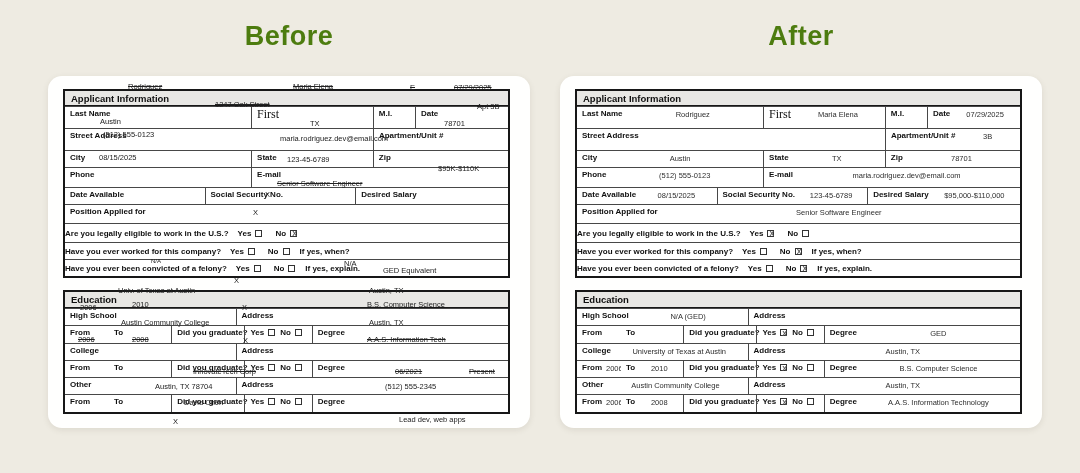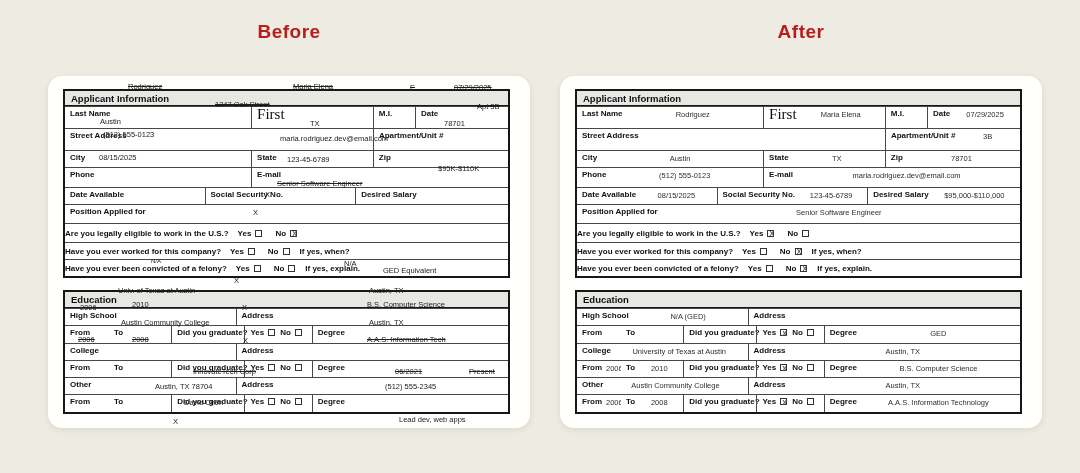--- a/index.html
+++ b/index.html
@@ -1,33 +1,33 @@
 <!DOCTYPE html>
 <html><head>
 <meta charset="utf-8">
 <style>
   *{margin:0;padding:0;box-sizing:border-box}
   html,body{width:1080px;height:473px}
   body{background:#eeebe2;font-family:"Liberation Sans",sans-serif;position:relative;overflow:hidden}
-  .ttl{position:absolute;top:21px;width:482px;text-align:center;font-size:19px;font-weight:700;color:#b91c1c;letter-spacing:.5px}
+  .ttl{position:absolute;top:21px;width:482px;text-align:center;font-size:27px;font-weight:700;color:#4d7c0f;letter-spacing:.5px}
   #ttl-before{left:48px}
   #ttl-after{left:560px}
   .card{position:absolute;top:76px;width:482px;height:352px;background:#fffffe;border-radius:14px;box-shadow:0 2px 6px rgba(70,60,35,.10)}
   #card-before{left:48px}
   #card-after{left:560px}
   .frm{position:absolute;left:15px;width:447px;border:2px solid #171717;background:#fff}
   .f1{top:13px}
   .f2{top:214px}
   .row{display:flex;border-top:1px solid #474747;align-items:stretch}
   .frm > .row:first-child{border-top:none}
   .hdr-row{background:#e8e7e4;font-weight:700;font-size:9.5px;color:#101010;padding:2px 6px;align-items:center;border-bottom:1px solid #171717}
   .cell{border-left:1px solid #474747;padding:2px 0 0 5px;display:flex;align-items:flex-start;position:relative}
   .row > .cell:first-child{border-left:none}
   .lb{font-size:8px;font-weight:600;color:#101010;white-space:nowrap;line-height:10px}
-  .lb-serif{font-family:"Liberation Serif",serif;font-size:15px;font-weight:400}
+  .lb-serif{font-family:"Liberation Serif",serif;font-size:12px;font-weight:400}
   .val{font-size:7.5px;font-weight:400;color:#2e2e2e;flex:1;text-align:center;white-space:nowrap;line-height:10px;padding-top:1px;overflow:hidden}
   .qrow{align-items:center;}
   .q{font-size:8px;font-weight:600;color:#101010;white-space:nowrap}
   .yn{margin-left:9px}
   .yn2{margin-left:13px}
   .extra{margin-left:10px;font-weight:600}
   .cb{display:inline-block;width:7px;height:7px;border:1px solid #333;background:#fff;position:relative;margin-left:4px;flex:none;margin-top:1px}
   .qrow .cb{margin-top:0}
   .mk{position:absolute;left:-1px;top:-1.5px;width:9px;text-align:center;font-size:7px;font-weight:600;color:#5a5a5a;line-height:9px}
   .fv{flex:none;width:15px;text-align:left;word-break:break-all;height:11px;line-height:9px;margin-left:4px}

